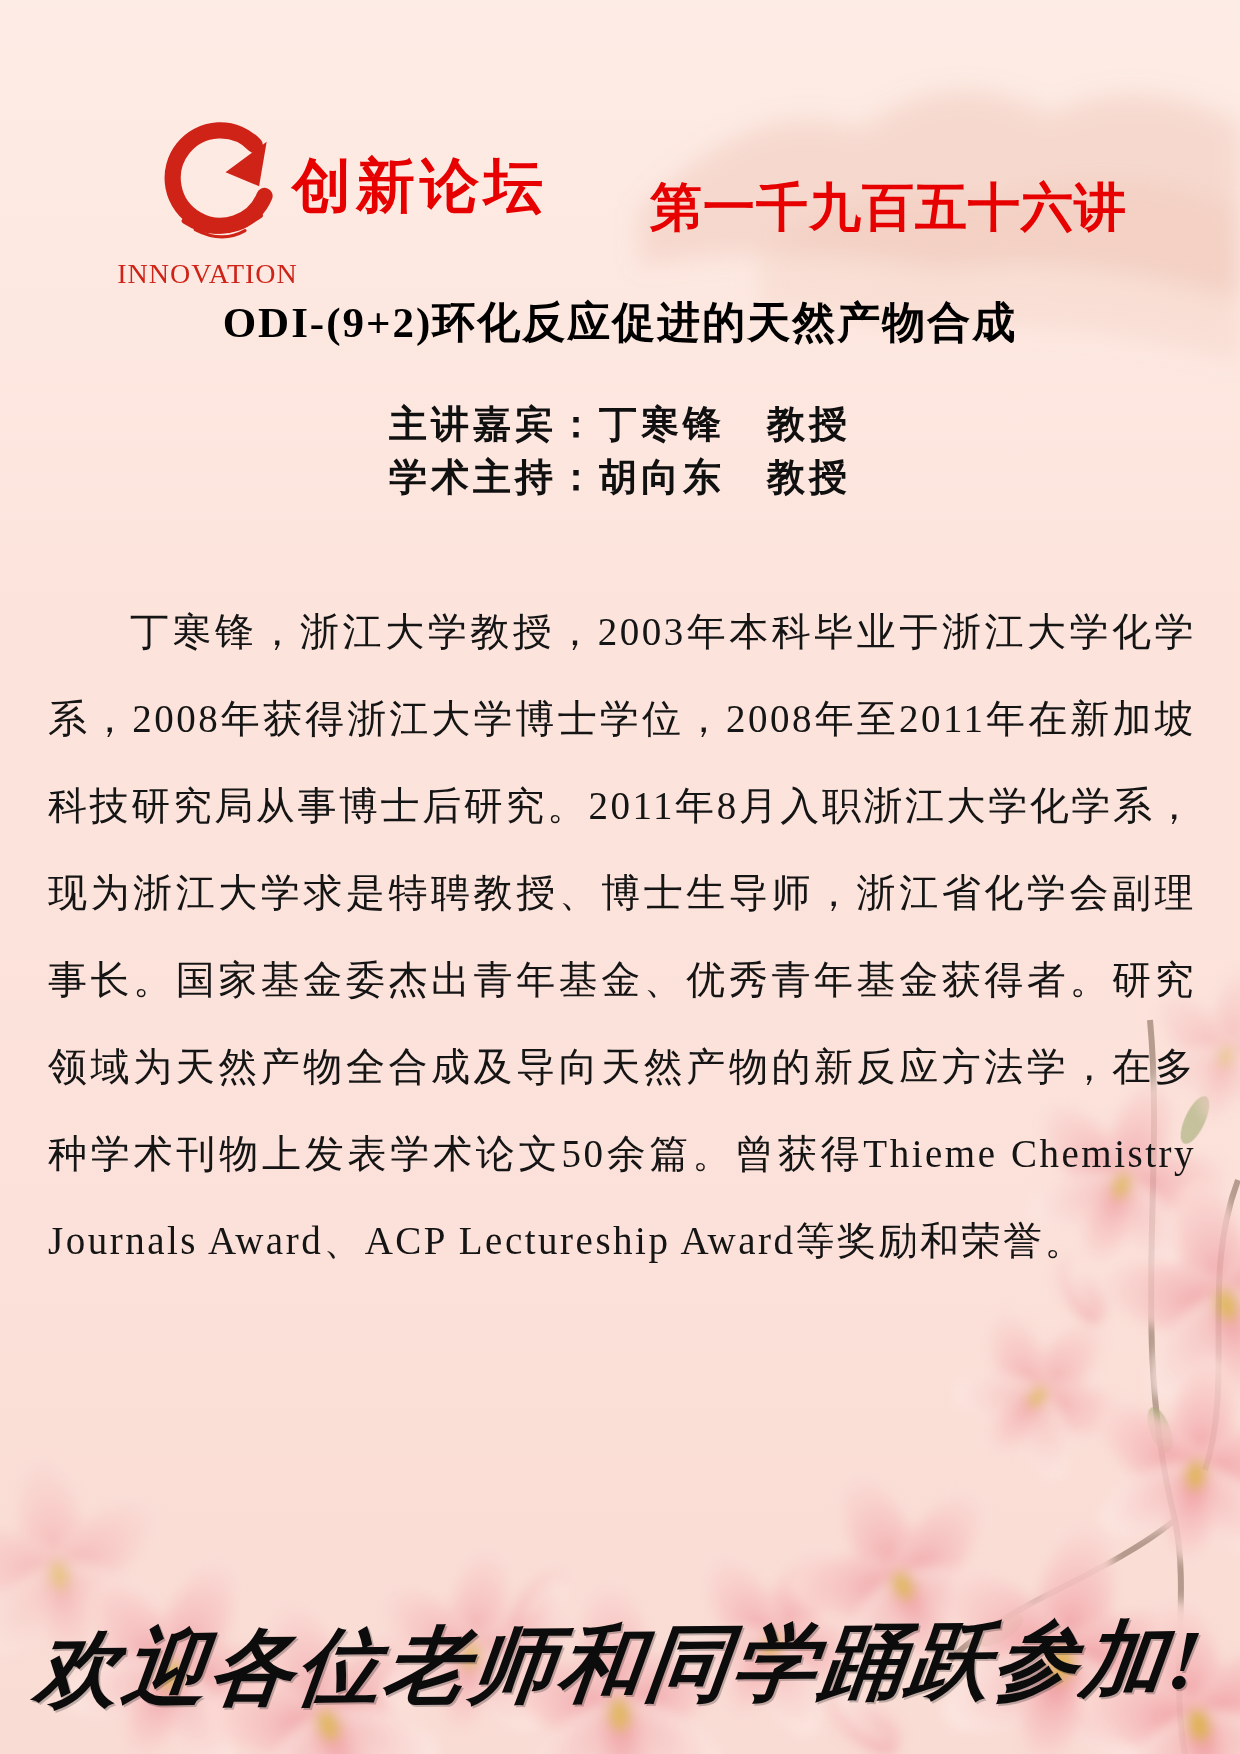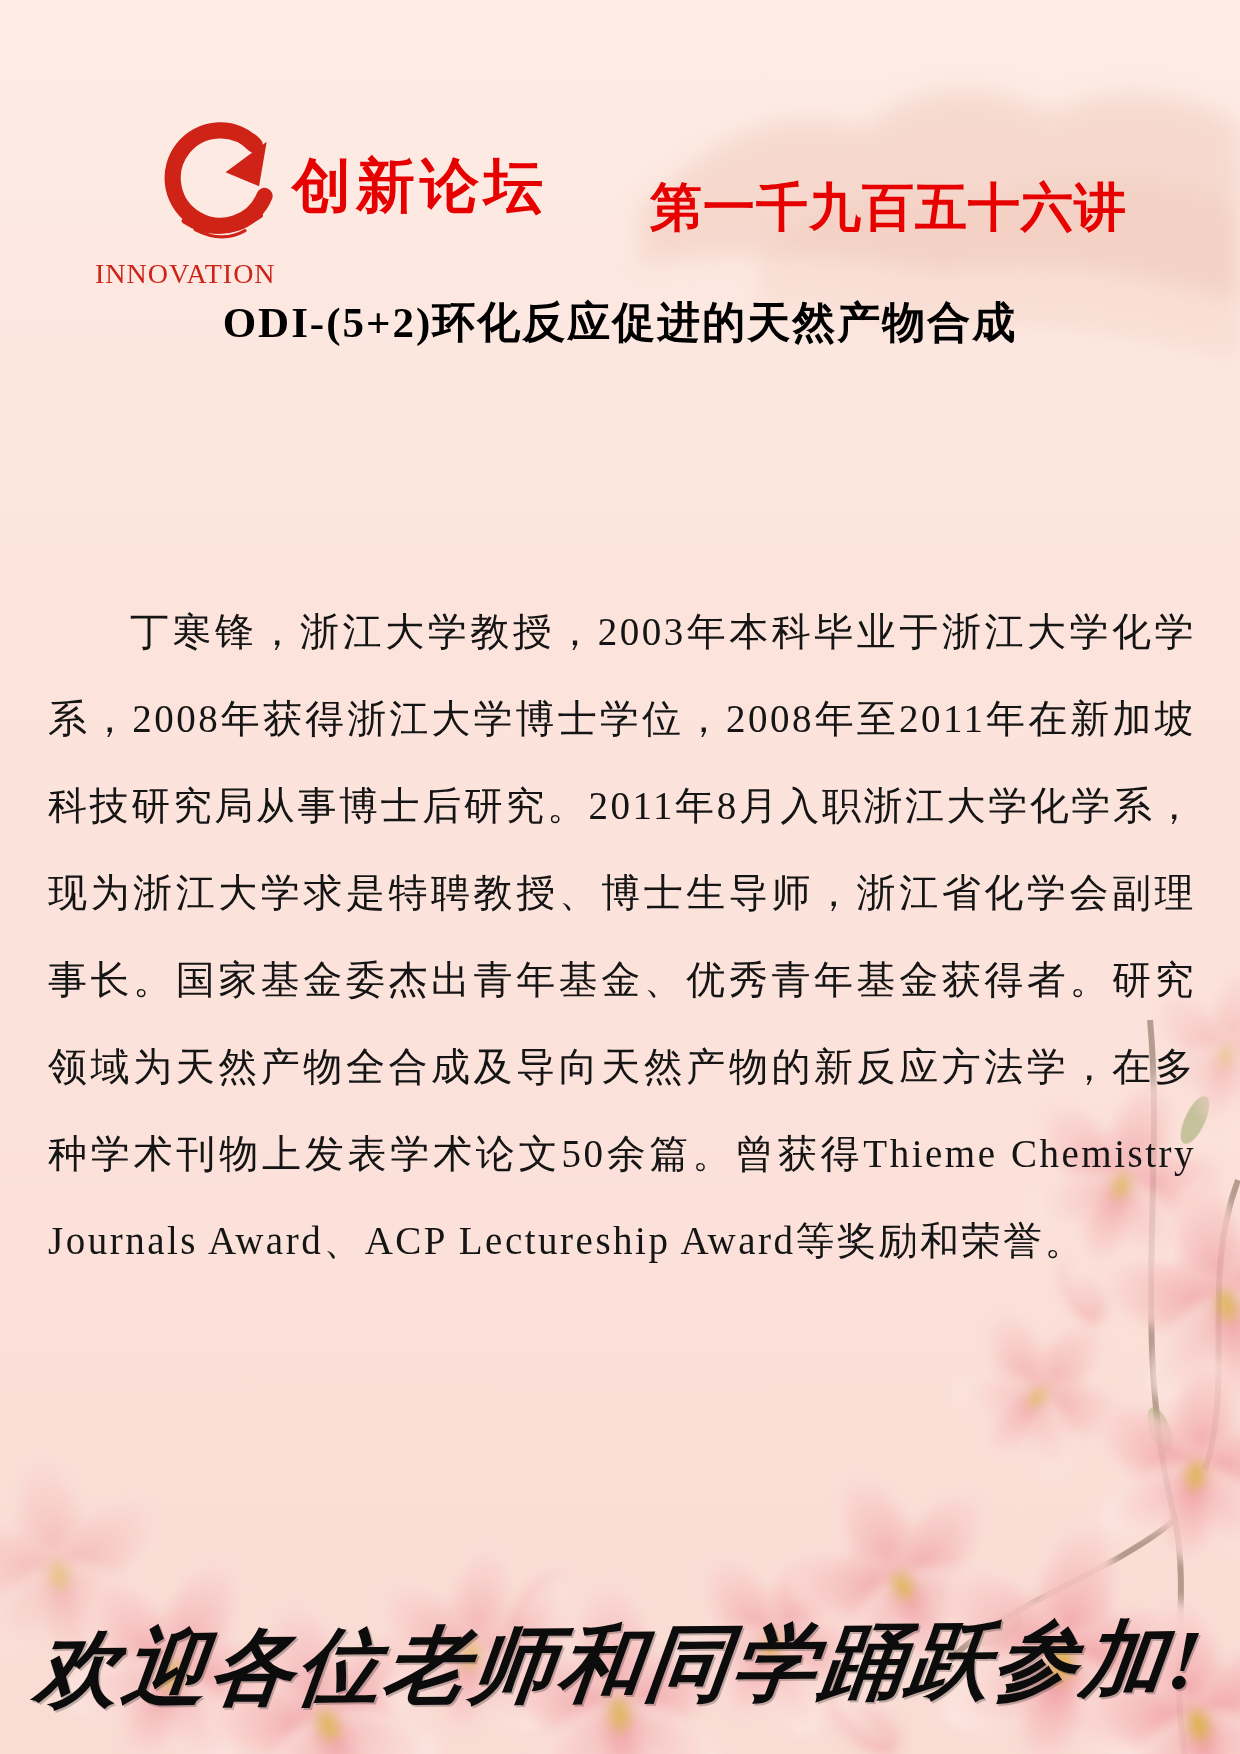--- a/index.html
+++ b/index.html
@@ -12,21 +12,21 @@
     font-family:"Liberation Serif","DejaVu Serif",serif;
     color:#1a1a1a;
   }
   .bg-art{position:absolute;inset:0;z-index:0;pointer-events:none;}
   .content{position:absolute;inset:0;z-index:1;}
 
   
   .logo-block{position:absolute;left:95px;top:118px;width:225px;}
   .logo-svg{display:block;margin:0 0 0 55px;width:138px;height:130px;}
   .logo-text{
-    margin-top:10px;text-align:left;
+    margin-top:10px;text-align:center;
     color:#cf2318;font-size:28px;letter-spacing:1px;
     font-family:"Liberation Serif","DejaVu Serif",serif;
   }
   .forum-title{
     position:absolute;left:292px;top:136px;
     font-family:"Liberation Sans","DejaVu Sans",sans-serif;
     font-weight:900;font-size:59px;line-height:100px;
     color:#e60000;letter-spacing:5px;
   }
   .lecture-number{
@@ -158,22 +158,26 @@
         <path d="M28 95 Q 60 116 98 90" fill="none" stroke="#cf2318" stroke-width="5" stroke-linecap="round"></path>
         <path d="M38 103 Q 63 116 84 104" fill="none" stroke="#cf2318" stroke-width="3" stroke-linecap="round"></path>
       </svg>
       <div class="logo-text">INNOVATION</div>
     </div>
 
     <div class="forum-title">创新论坛</div>
 
     <div class="lecture-number">第一千九百五十六讲</div>
 
-    <div class="lecture-title">ODI-(5+2)环化反应促进的天然产物合成</div>
+    <div class="lecture-title">ODI-(9+2)环化反应促进的天然产物合成</div>
 
+    <div class="people">
+      <div>主讲嘉宾：丁寒锋　教授</div>
+      <div>学术主持：胡向东　教授</div>
+    </div>
 
     <div class="bio">丁寒锋，浙江大学教授，2003年本科毕业于浙江大学化学系，2008年获得浙江大学博士学位，2008年至2011年在新加坡科技研究局从事博士后研究。2011年8月入职浙江大学化学系，现为浙江大学求是特聘教授、博士生导师，浙江省化学会副理事长。国家基金委杰出青年基金、优秀青年基金获得者。研究领域为天然产物全合成及导向天然产物的新反应方法学，在多种学术刊物上发表学术论文50余篇。曾获得Thieme Chemistry Journals Award、ACP Lectureship Award等奖励和荣誉。</div>
 
 
     <div class="welcome">欢迎各位老师和同学踊跃参加!</div>
 
   </div>
 </div>
 
 </body></html>

